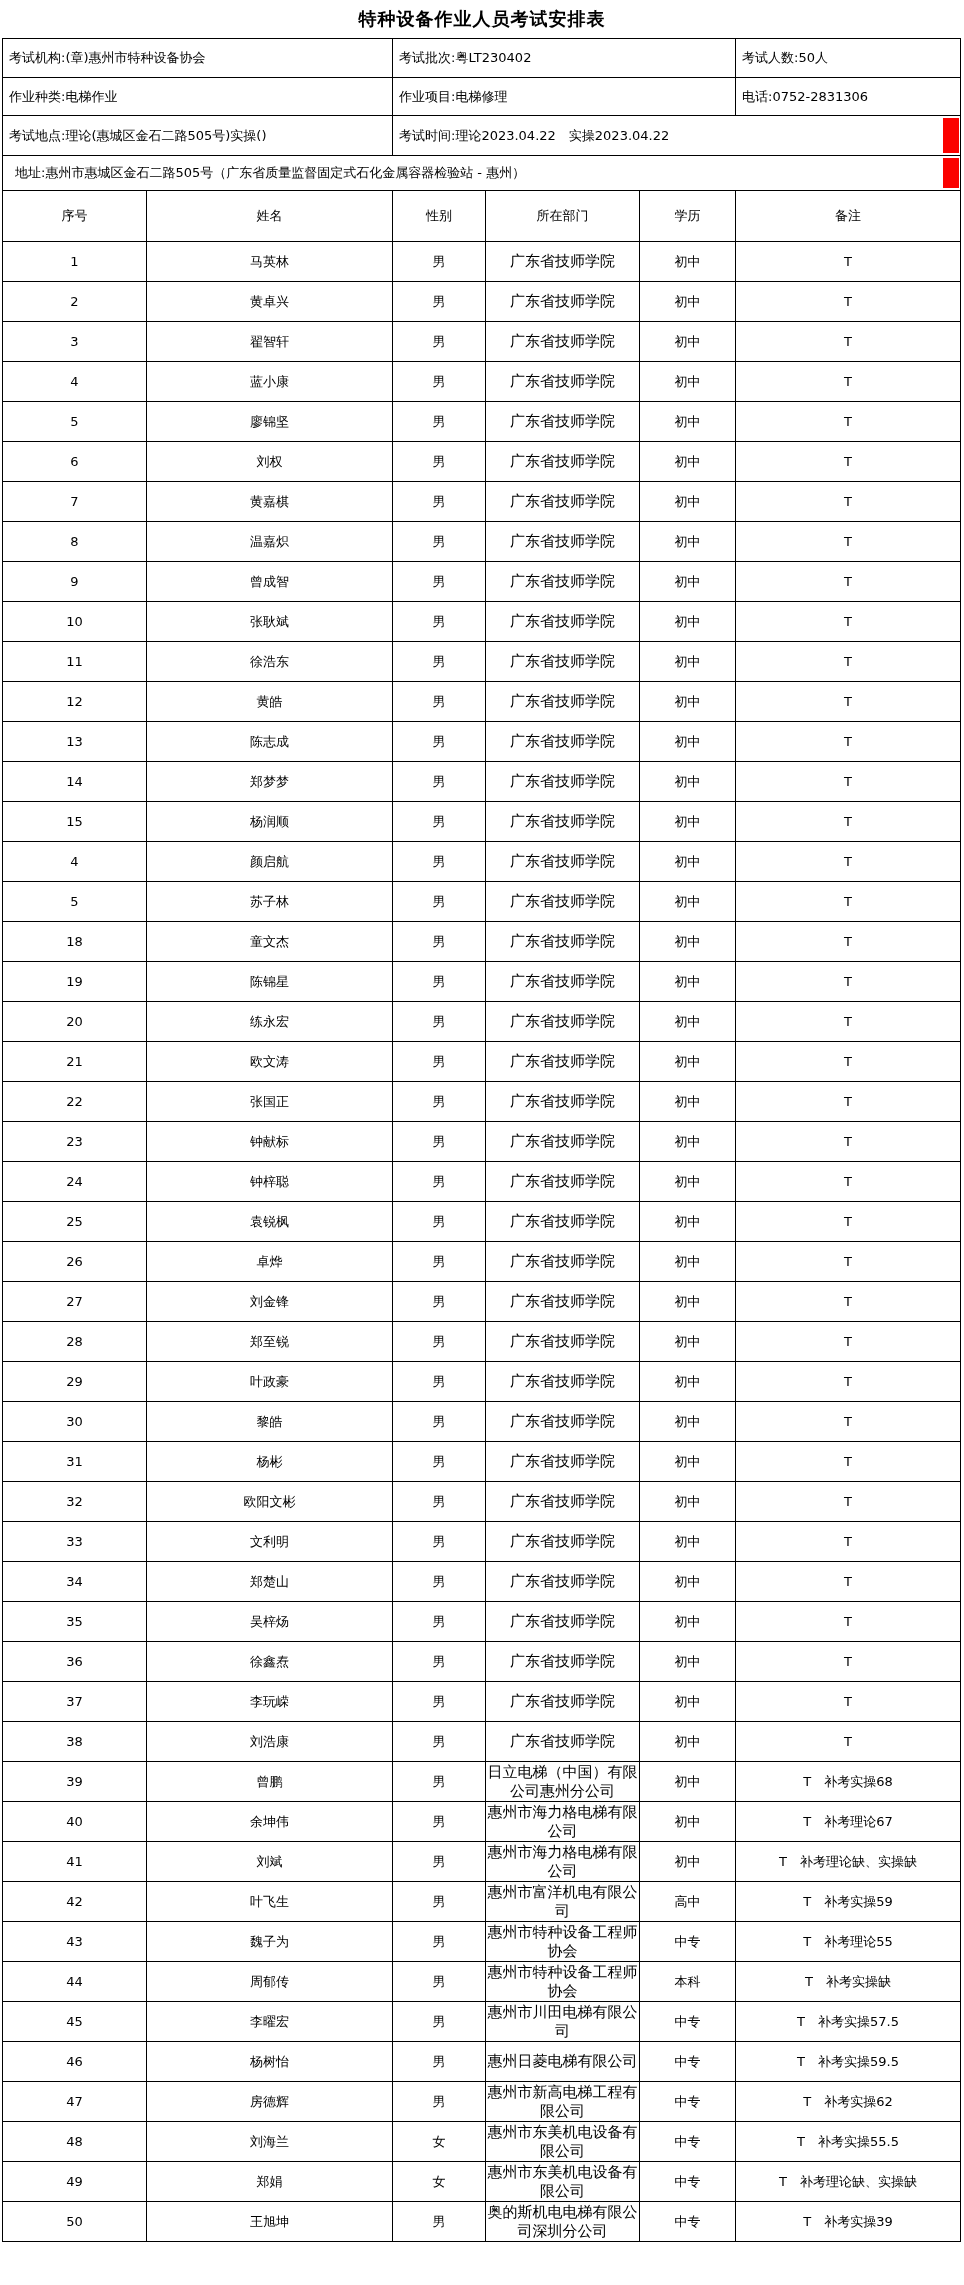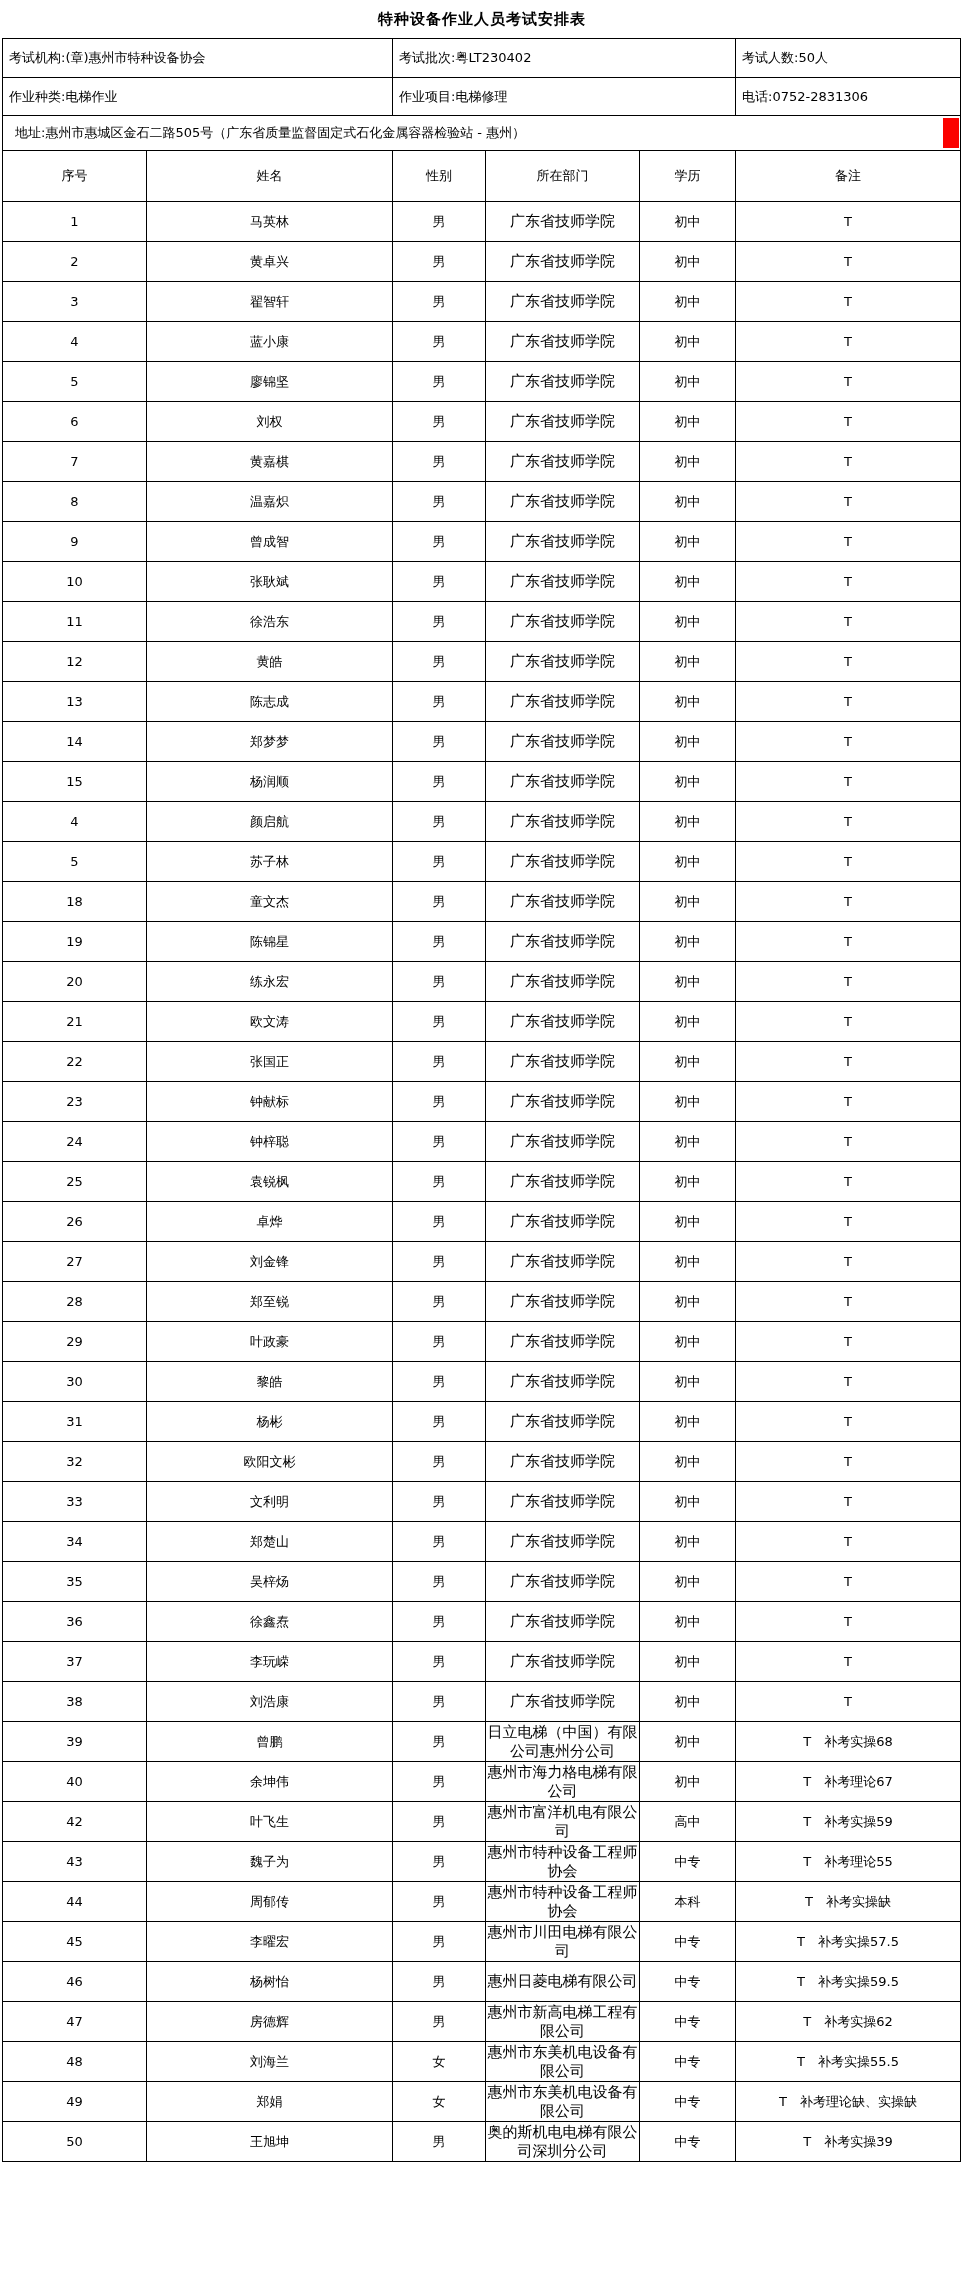--- a/index.html
+++ b/index.html
@@ -1,19 +1,19 @@
 <!DOCTYPE html>
 <html><head>
 <meta charset="utf-8">
 <style>
   html,body{margin:0;padding:0;background:#ffffff;color:#000000;}
   body{width:964px;font-family:"DejaVu Sans","Liberation Sans",sans-serif;}
   .page{width:964px;}
   .doc-title{height:38px;display:flex;align-items:center;justify-content:center;
-    font-size:15px;font-weight:bold;letter-spacing:1px;}
+    font-size:18px;font-weight:bold;letter-spacing:1px;}
   table.sheet{border-collapse:collapse;table-layout:fixed;width:958px;margin-left:2px;}
   table.sheet td,table.sheet th{border:1px solid #000;font-size:13px;font-weight:normal;
     overflow:hidden;word-break:break-all;vertical-align:middle;box-sizing:border-box;}
   
   tr.info-row td{text-align:left;padding:2px 2px 2px 6px;margin-left:16px;}
   tr.info-row-1 td{height:39px;}
   tr.info-row-2 td{height:38px;}
   tr.info-row-3 td{height:40px;position:relative;}
   tr.info-row-4 td{height:35px;position:relative;padding-left:12px;}
   
@@ -43,20 +43,24 @@
       <tr class="info-row info-row-1">
         <td colspan="2">考试机构:(章)惠州市特种设备协会</td>
         <td colspan="3">考试批次:粤LT230402</td>
         <td>考试人数:50人</td>
       </tr>
       <tr class="info-row info-row-2">
         <td colspan="2">作业种类:电梯作业</td>
         <td colspan="3">作业项目:电梯修理</td>
         <td>电话:0752-2831306</td>
       </tr>
+      <tr class="info-row info-row-3">
+        <td colspan="2">考试地点:理论(惠城区金石二路505号)实操()</td>
+        <td colspan="4"><span>考试时间:理论2023.04.22　实操2023.04.22</span><span class="red-mark" style="background: rgb(251, 2, 0);"></span></td>
+      </tr>
       <tr class="info-row info-row-4">
         <td colspan="6"><span>地址:惠州市惠城区金石二路505号（广东省质量监督固定式石化金属容器检验站 - 惠州）</span><span class="red-mark" style="background: rgb(251, 2, 0);"></span></td>
       </tr>
       <tr class="head-row">
         <th>序号</th>
         <th>姓名</th>
         <th>性别</th>
         <th>所在部门</th>
         <th>学历</th>
         <th>备注</th>
@@ -377,20 +381,28 @@
         </tr>
         <tr>
           <td class="c0">40</td>
           <td class="c1">余坤伟</td>
           <td class="c2">男</td>
           <td class="c3">惠州市海力格电梯有限公司</td>
           <td class="c4">初中</td>
           <td class="c5">T　补考理论67</td>
         </tr>
         <tr>
+          <td class="c0">41</td>
+          <td class="c1">刘斌</td>
+          <td class="c2">男</td>
+          <td class="c3">惠州市海力格电梯有限公司</td>
+          <td class="c4">初中</td>
+          <td class="c5">T　补考理论缺、实操缺</td>
+        </tr>
+        <tr>
           <td class="c0">42</td>
           <td class="c1">叶飞生</td>
           <td class="c2">男</td>
           <td class="c3">惠州市富洋机电有限公司</td>
           <td class="c4">高中</td>
           <td class="c5">T　补考实操59</td>
         </tr>
         <tr>
           <td class="c0">43</td>
           <td class="c1">魏子为</td>

